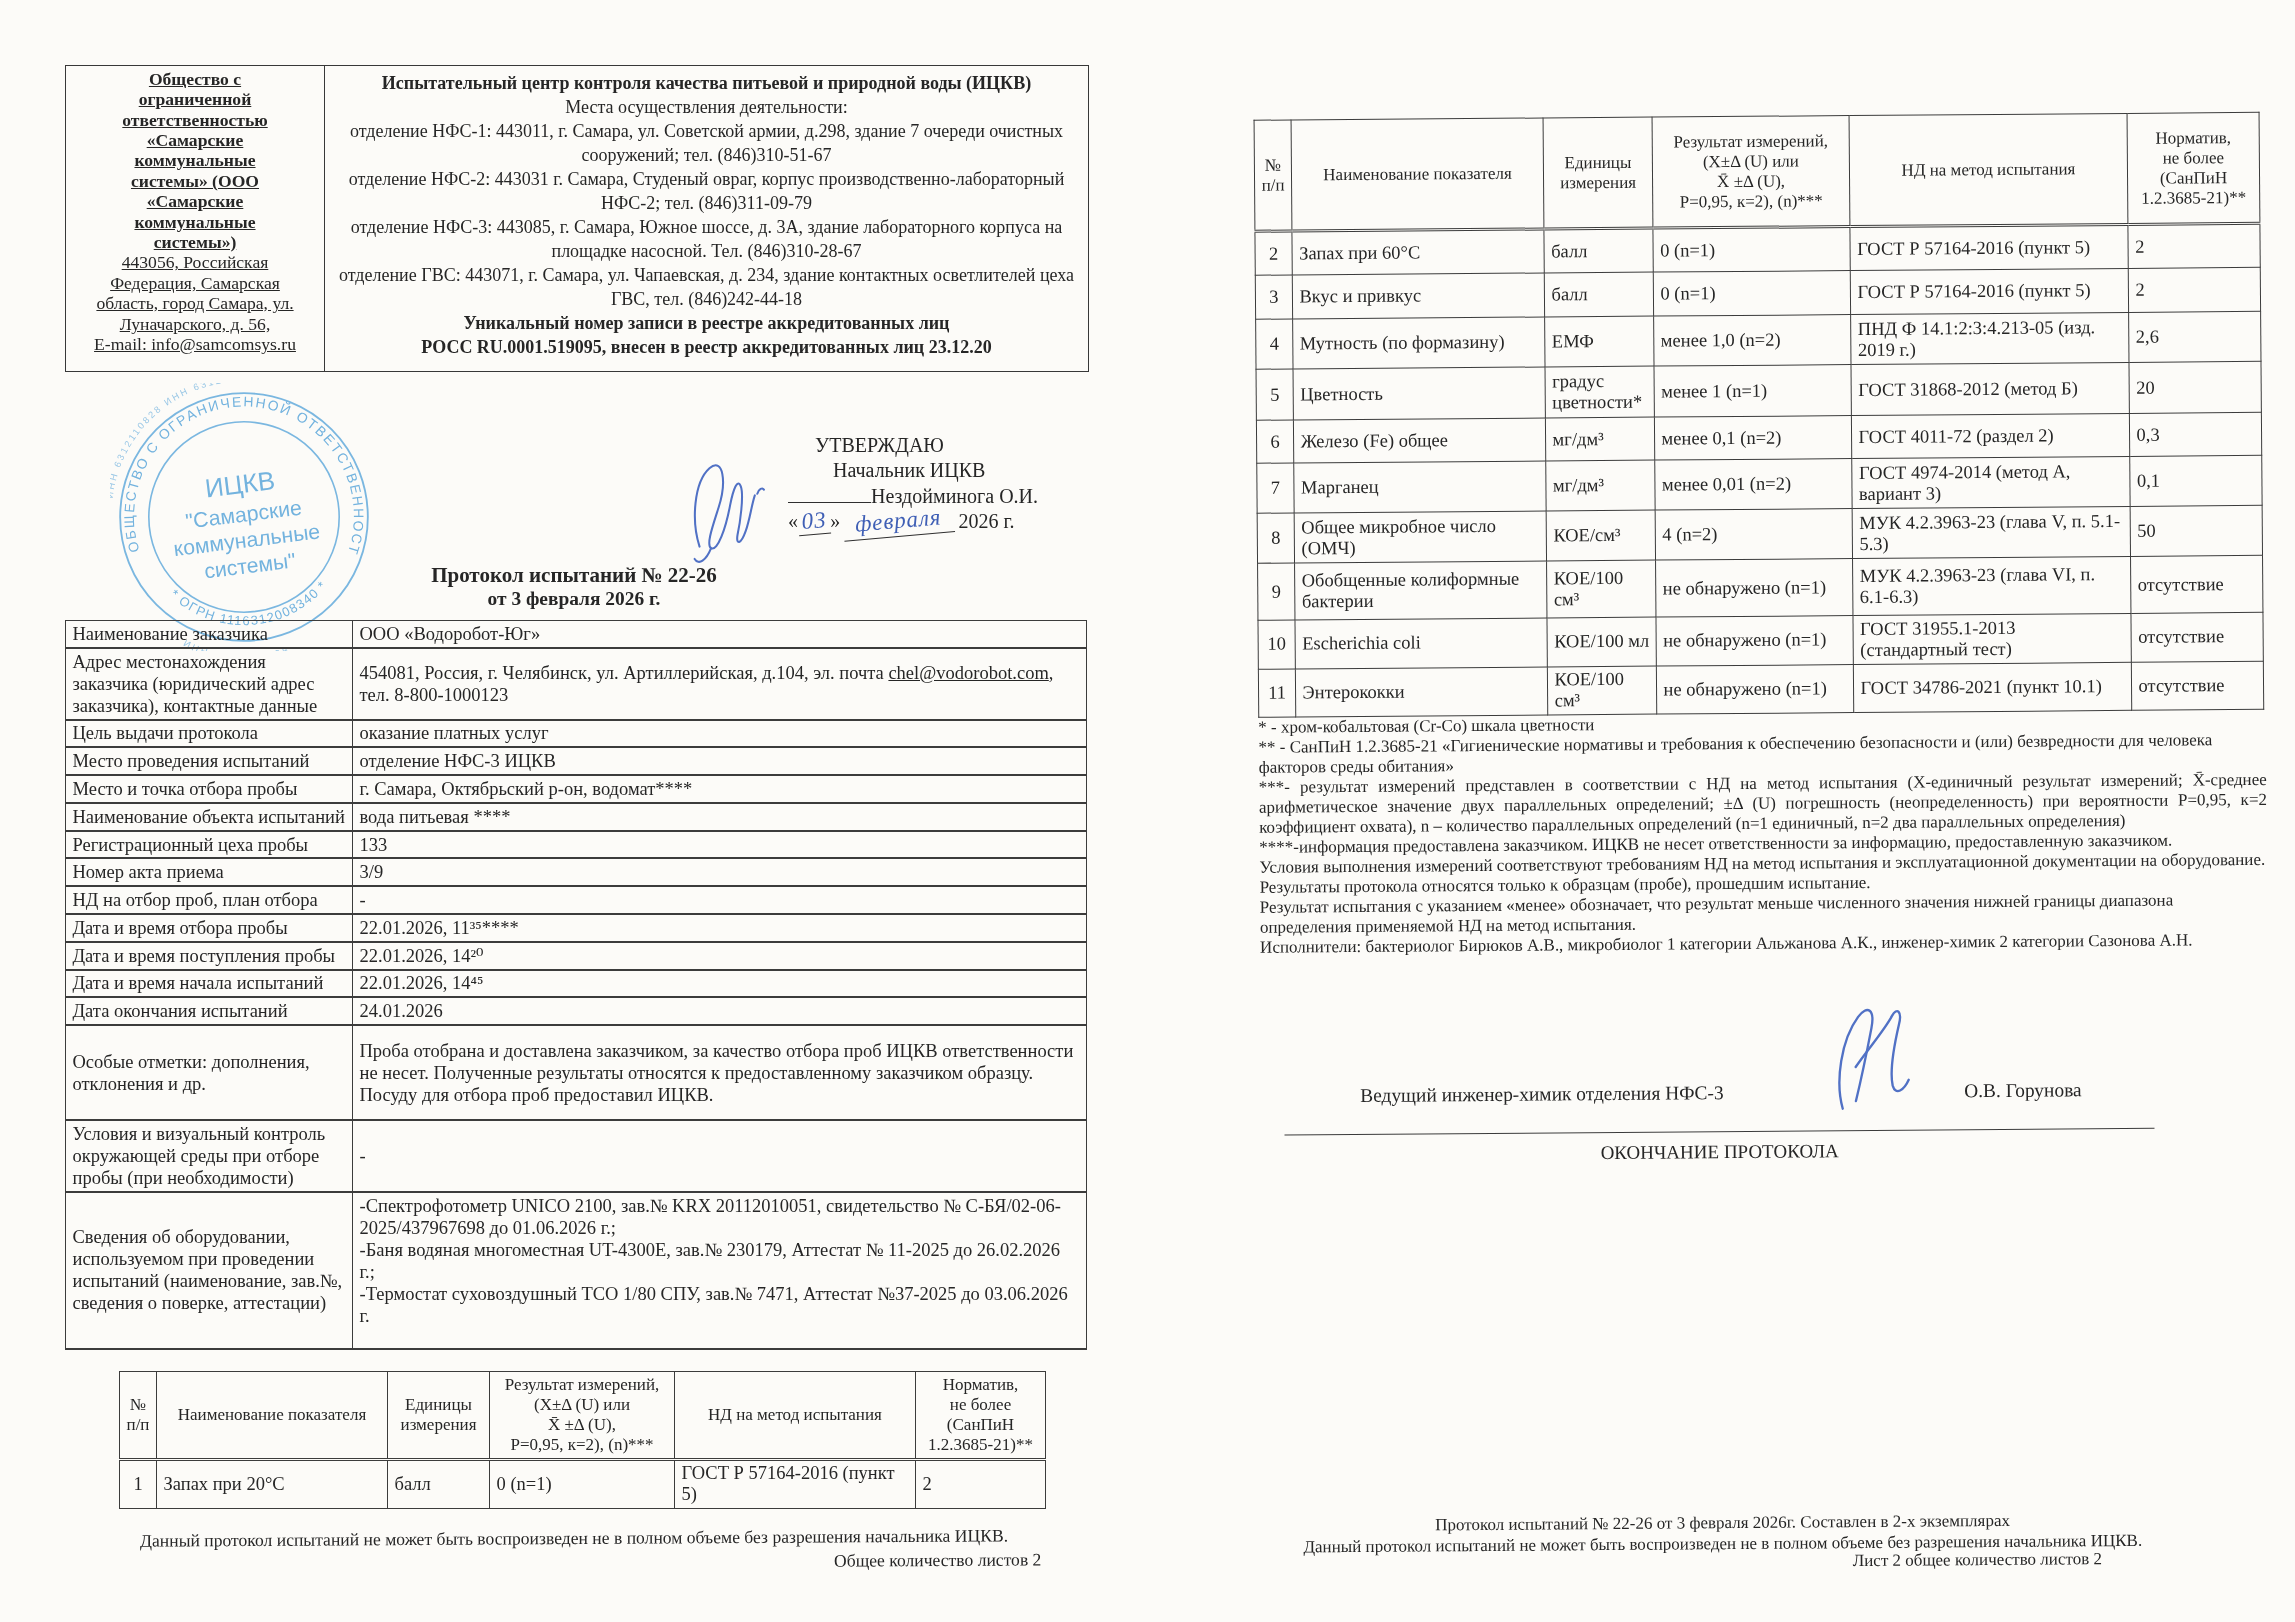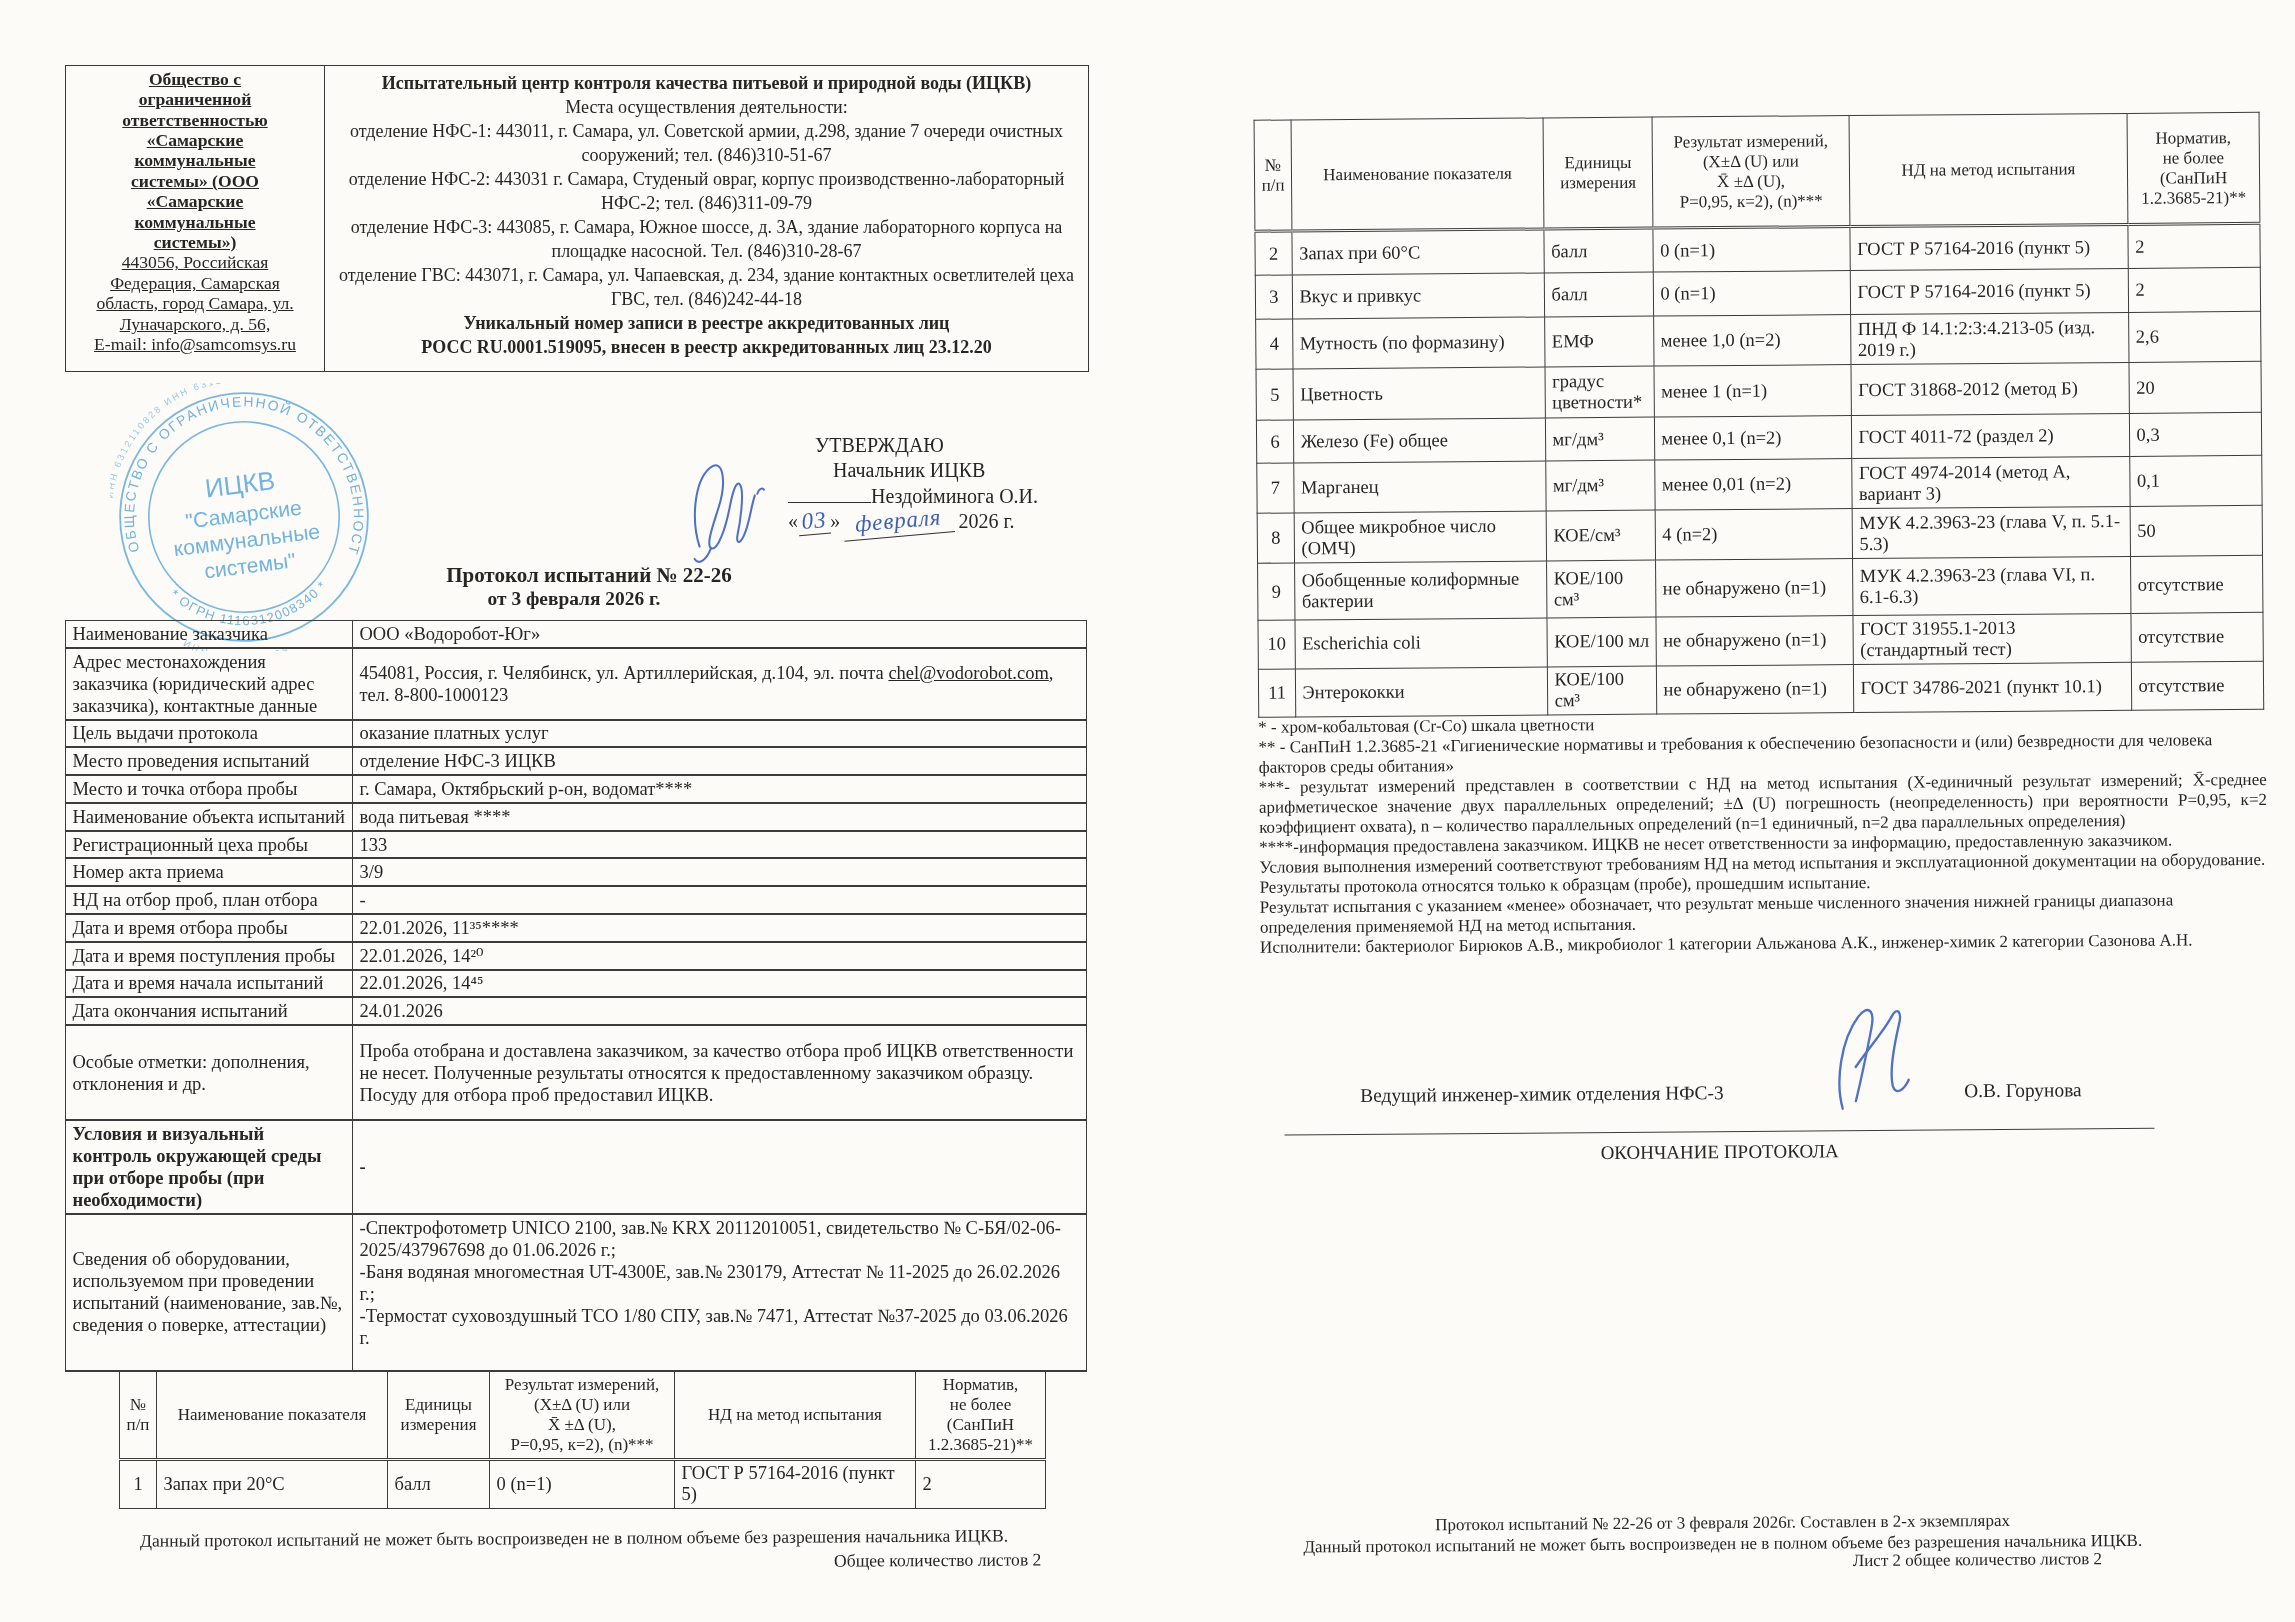--- a/index.html
+++ b/index.html
@@ -43,31 +43,31 @@
       transform:rotate(-5deg);letter-spacing:0.9px;}
   .hw-day{border-bottom:1.4px solid #2f2f2f;padding:0 3.7px 0.9px;}
   .hw-month{border-bottom:1.4px solid #2f2f2f;padding:0 12px 2.8px;margin-left:2.8px;}
   .sig{position:absolute;fill:none;stroke:#3f63c0;stroke-width:5;
        stroke-linecap:round;stroke-linejoin:round;opacity:.9;}
   .sig1{left:688px;top:435px;width:99px;height:139px;}
   .sig2{left:665px;top:998px;width:104px;height:123px;}
 
   
   .doc-title{position:absolute;left:0;top:563px;width:100%;text-align:center;
-    font-weight:bold;font-size:21px;padding-left:15px;}
+    font-weight:bold;font-size:21px;}
   .doc-subtitle{position:absolute;left:0;top:588px;width:100%;text-align:center;
     font-weight:bold;font-size:19.4px;}
 
   
   table{border-collapse:collapse;table-layout:fixed;}
   .details{position:absolute;left:65px;top:620px;width:1022px;font-size:18.5px;}
   .details td{border:1.4px solid #3c3c3c;border-bottom:2.8px double #3c3c3c;
     padding:1.9px 6.5px;vertical-align:middle;line-height:22px;}
   .details .dc1{width:287px;}
-  .dra{height:14px;} .drb{height:64px;} .drc{height:95px;} .drd{height:68px;font-weight:bold;} .dre{height:157px;}
+  .dra{height:14px;} .drb{height:64px;} .drc{height:95px;} .drd{height:68px;} .dre{height:157px;}
   .dre .val{vertical-align:top;}
   .email{text-decoration:underline;}
 
   
   .res{font-size:18.5px;border:1.9px solid #3c3c3c;}
   .res td,.res th{border:1.4px solid #3c3c3c;padding:2.8px 6.5px;vertical-align:middle;
     font-weight:normal;text-align:left;line-height:21px;}
   .res th{text-align:center;font-size:17px;line-height:20px;
     border-bottom:3.2px double #3c3c3c;}
   .res .cnum{text-align:center;}

